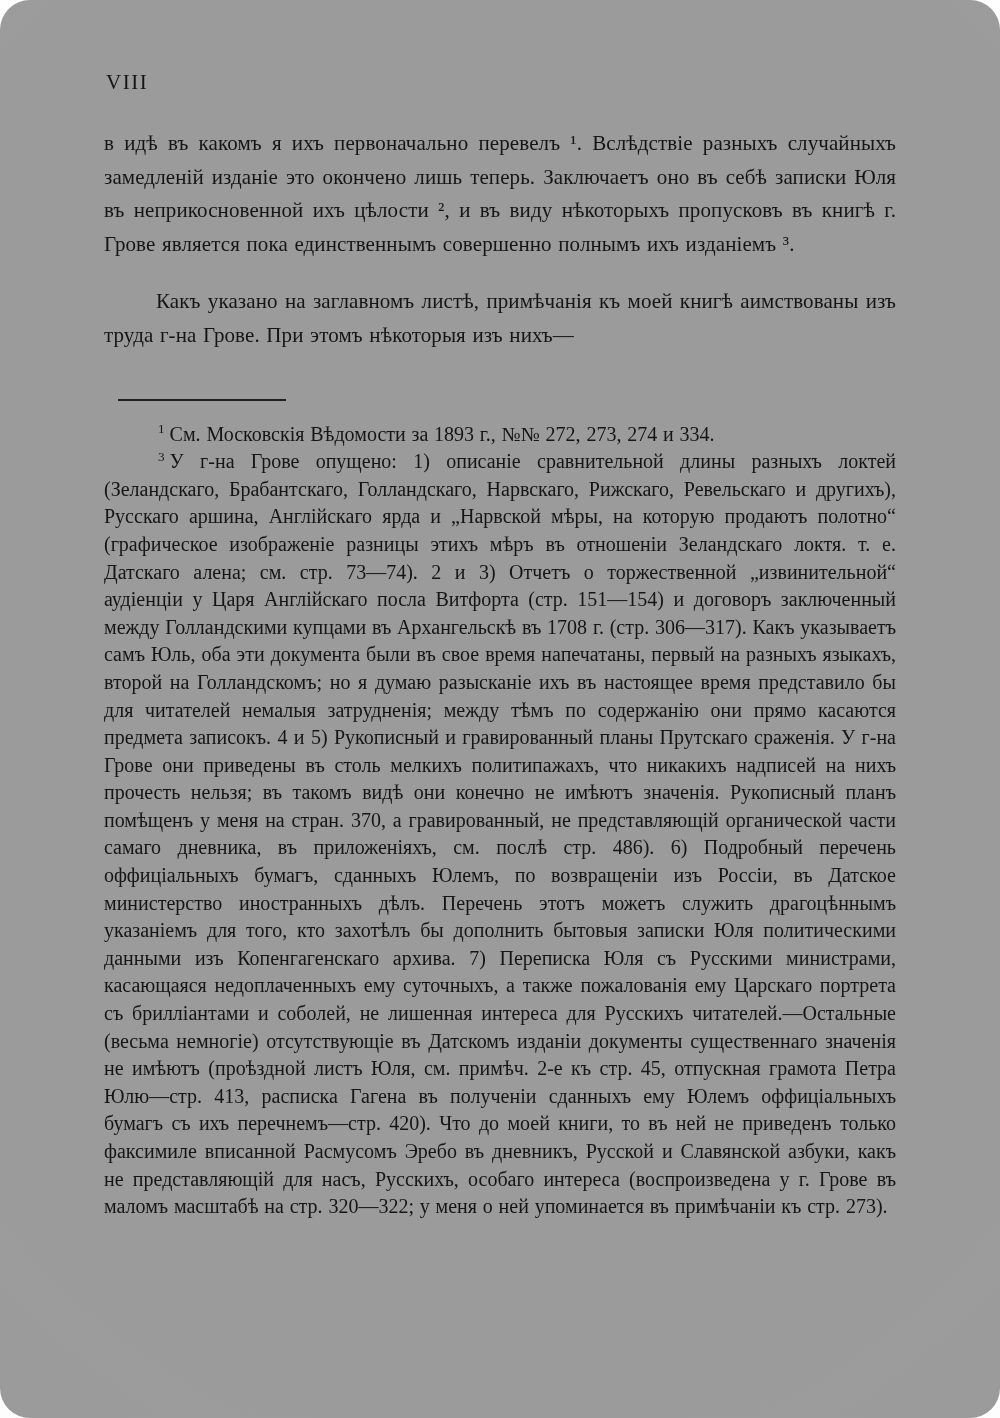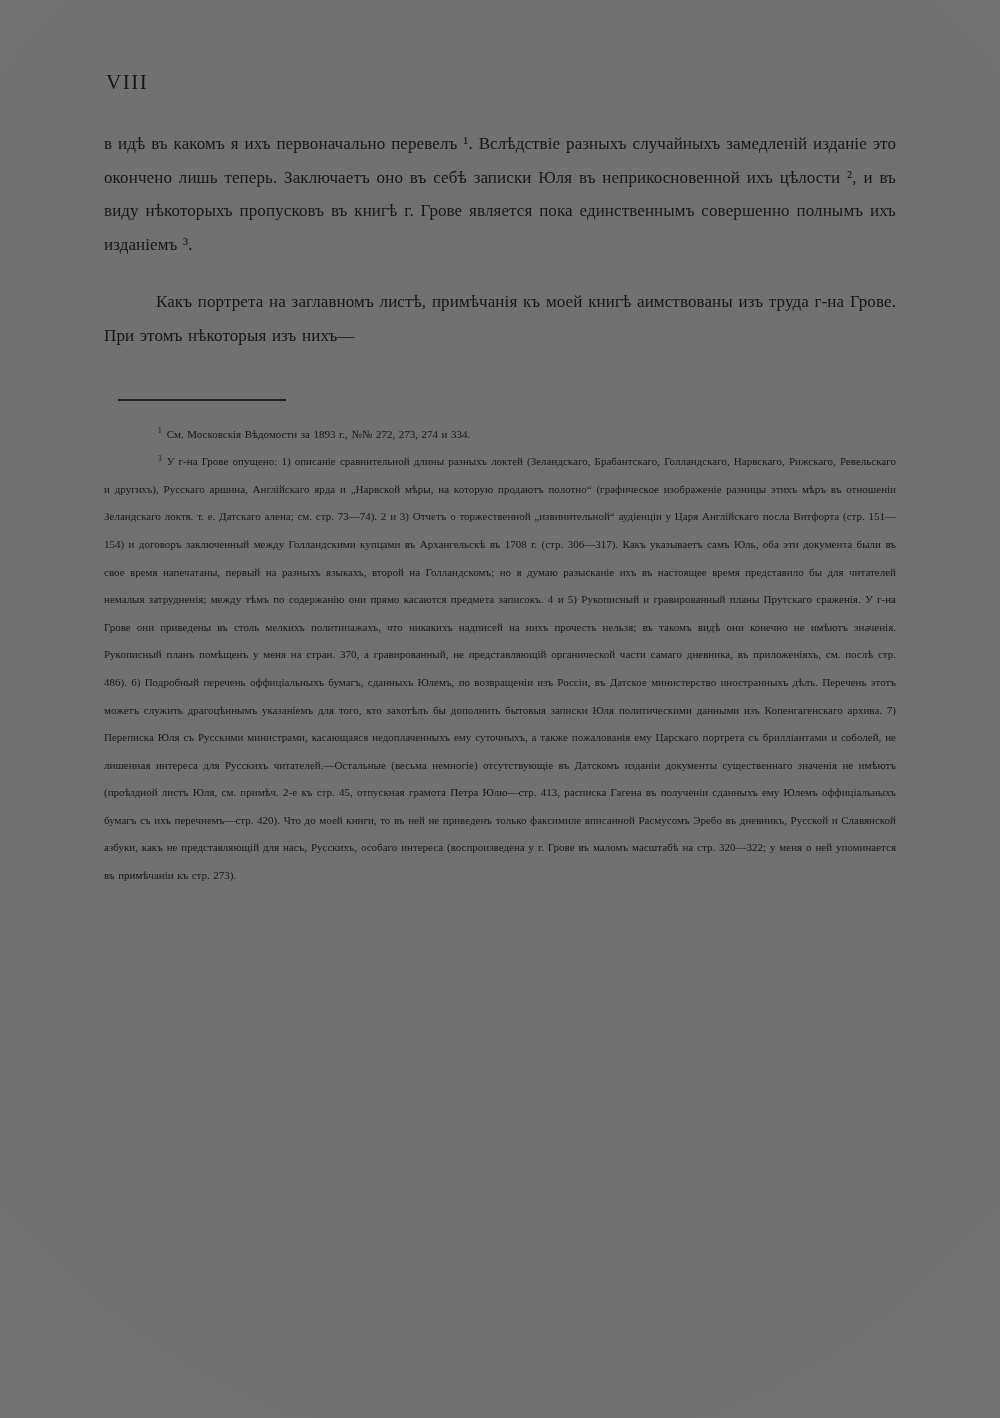--- a/index.html
+++ b/index.html
@@ -15,21 +15,22 @@
     overflow: hidden;
     font-family: "Liberation Serif", "DejaVu Serif", serif;
     color: #171717;
     -webkit-font-smoothing: antialiased;
   }
 
   
   .page-scan {
     position: absolute;
     inset: 0;
-    background: #d946ef;
+    background: #22c55e;
+    border-radius: 30px;
   }
 
   
   .paper-tone {
     position: absolute;
     inset: 0;
     background:
       radial-gradient(ellipse 120% 100% at 50% 45%, rgba(255,255,255,0) 55%, rgba(120,118,112,0.055) 100%);
     pointer-events: none;
   }
@@ -49,21 +50,21 @@
     margin: 0 0 0 2px;
     font-family: "Liberation Serif", "DejaVu Serif", serif;
   }
 
   
   .body-block {
     margin-top: 34px;
   }
   .body-par {
     margin: 0;
-    font-size: 17px;
+    font-size: 21px;
     line-height: 33.6px;
     text-align: justify;
     text-align-last: left;
     word-spacing: 1.2px;
     letter-spacing: 0.1px;
   }
   .body-par + .body-par {
     margin-top: 24px;
   }
   .body-par.indent {
@@ -73,21 +74,21 @@
   
   .footnote-rule {
     width: 168px;
     height: 0;
     border-top: 2px solid #232323;
     margin: 46px 0 20px 14px;
   }
 
   
   .footnotes {
-    font-size: 11px;
+    font-size: 20px;
     line-height: 27.6px;
   }
   .footnote {
     margin: 0;
     text-align: justify;
     text-align-last: left;
     text-indent: 54px;
     word-spacing: 0.8px;
   }
   .footnote .marker {
@@ -110,21 +111,21 @@
 
 <div class="page-scan ink">
   <div class="paper-tone"></div>
 
   <div class="content">
 
     <div class="folio">VIII</div>
 
     <div class="body-block">
       <p class="body-par">в идѣ въ какомъ я ихъ первоначально перевелъ ¹. Вслѣдствіе разныхъ случайныхъ замедленій изданіе это окончено лишь теперь. Заключаетъ оно въ себѣ записки Юля въ неприкосновенной ихъ цѣлости ², и въ виду нѣкоторыхъ пропусковъ въ книгѣ г. Грове является пока единственнымъ совершенно полнымъ ихъ изданіемъ ³.</p>
-      <p class="body-par indent">Какъ портрета на заглавномъ листѣ, примѣчанія къ моей книгѣ аимствованы изъ труда г-на Грове. При этомъ нѣкоторыя изъ нихъ—</p>
+      <p class="body-par indent">Какъ указано на заглавномъ листѣ, примѣчанія къ моей книгѣ аимствованы изъ труда г-на Грове. При этомъ нѣкоторыя изъ нихъ—</p>
     </div>
 
     <div class="footnote-rule"></div>
 
     <div class="footnotes">
 
       <p class="footnote"><span class="marker">1</span><span>См. Московскія Вѣдомости за 1893 г., №№ 272, 273, 274 и 334.</span></p>
 
 
       <p class="footnote footnote-3"><span class="marker">3</span><span>У г-на Грове опущено: 1) описаніе сравнительной длины разныхъ локтей (Зеландскаго, Брабантскаго, Голландскаго, Нарвскаго, Рижскаго, Ревельскаго и другихъ), Русскаго аршина, Англійскаго ярда и „Нарвской мѣры, на которую продаютъ полотно“ (графическое изображеніе разницы этихъ мѣръ въ отношеніи Зеландскаго локтя. т. е. Датскаго алена; см. стр. 73—74). 2 и 3) Отчетъ о торжественной „извинительной“ аудіенціи у Царя Англійскаго посла Витфорта (стр. 151—154) и договоръ заключенный между Голландскими купцами въ Архангельскѣ въ 1708 г. (стр. 306—317). Какъ указываетъ самъ Юль, оба эти документа были въ свое время напечатаны, первый на разныхъ языкахъ, второй на Голландскомъ; но я думаю разысканіе ихъ въ настоящее время представило бы для читателей немалыя затрудненія; между тѣмъ по содержанію они прямо касаются предмета записокъ. 4 и 5) Рукописный и гравированный планы Прутскаго сраженія. У г-на Грове они приведены въ столь мелкихъ политипажахъ, что никакихъ надписей на нихъ прочесть нельзя; въ такомъ видѣ они конечно не имѣютъ значенія. Рукописный планъ помѣщенъ у меня на стран. 370, а гравированный, не представляющій органической части самаго дневника, въ приложеніяхъ, см. послѣ стр. 486). 6) Подробный перечень оффиціальныхъ бумагъ, сданныхъ Юлемъ, по возвращеніи изъ Россіи, въ Датское министерство иностранныхъ дѣлъ. Перечень этотъ можетъ служить драгоцѣннымъ указаніемъ для того, кто захотѣлъ бы дополнить бытовыя записки Юля политическими данными изъ Копенгагенскаго архива. 7) Переписка Юля съ Русскими министрами, касающаяся недоплаченныхъ ему суточныхъ, а также пожалованія ему Царскаго портрета съ бриллiантами и соболей, не лишенная интереса для Русскихъ читателей.—Остальные (весьма немногіе) отсутствующіе въ Датскомъ изданіи документы существеннаго значенія не имѣютъ (проѣздной листъ Юля, см. примѣч. 2-е къ стр. 45, отпускная грамота Петра Юлю—стр. 413, расписка Гагена въ полученіи сданныхъ ему Юлемъ оффиціальныхъ бумагъ съ ихъ перечнемъ—стр. 420). Что до моей книги, то въ ней не приведенъ только факсимиле вписанной Расмусомъ Эребо въ дневникъ, Русской и Славянской азбуки, какъ не представляющій для насъ, Русскихъ, особаго интереса (воспроизведена у г. Грове въ маломъ масштабѣ на стр. 320—322; у меня о ней упоминается въ примѣчаніи къ стр. 273).</span></p>

